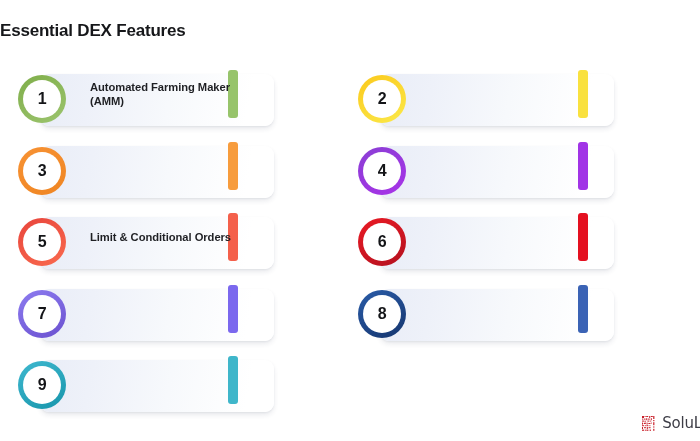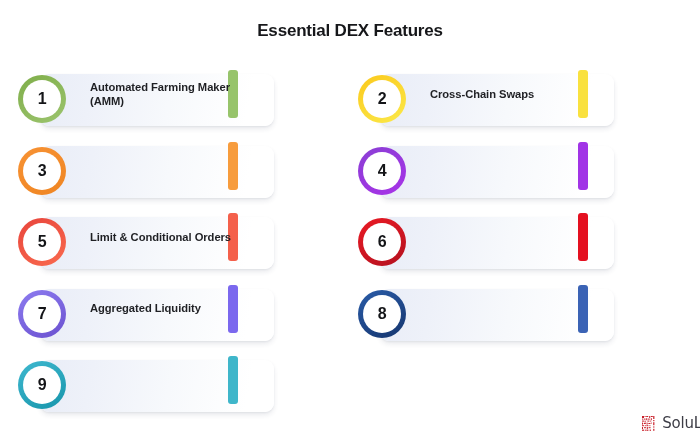--- a/index.html
+++ b/index.html
@@ -9,21 +9,21 @@
   body {
     width: 700px;
     height: 441px;
     background: #ffffff;
     font-family: "Liberation Sans", sans-serif;
     overflow: hidden;
     position: relative;
   }
 
   .page-title {
-    text-align: center;
+    text-align: left;
     font-size: 17px;
     font-weight: bold;
     color: #16171a;
     letter-spacing: -0.2px;
     margin: 0;
     padding-top: 20px;
     height: 22px;
     line-height: 22px;
   }
 
@@ -158,21 +158,20 @@
       <div class="label">Automated Farming Maker (AMM)</div>
     </div>
     <div class="cell right">
       <div class="card"></div>
       <div class="bar" style="background: rgb(249, 225, 63);"></div>
       <div class="badge">
         <div class="badge-ring" style="background: linear-gradient(150deg, rgb(251, 201, 28) 0%, rgb(251, 233, 74) 100%);"></div>
         <div class="badge-inner"></div>
         <span class="badge-num">2</span>
       </div>
-      <div class="label">Cross-Chain Swaps</div>
     </div>
     <div class="cell left">
       <div class="card"></div>
       <div class="bar" style="background: rgb(247, 156, 61);"></div>
       <div class="badge">
         <div class="badge-ring" style="background: linear-gradient(150deg, rgb(247, 146, 52) 0%, rgb(239, 133, 34) 100%);"></div>
         <div class="badge-inner"></div>
         <span class="badge-num">3</span>
       </div>
     </div>
@@ -205,21 +204,20 @@
       </div>
     </div>
     <div class="cell left">
       <div class="card"></div>
       <div class="bar" style="background: rgb(123, 104, 238);"></div>
       <div class="badge">
         <div class="badge-ring" style="background: linear-gradient(150deg, rgb(141, 124, 240) 0%, rgb(106, 80, 207) 100%);"></div>
         <div class="badge-inner"></div>
         <span class="badge-num">7</span>
       </div>
-      <div class="label">Aggregated Liquidity</div>
     </div>
     <div class="cell right">
       <div class="card"></div>
       <div class="bar" style="background: rgb(59, 99, 181);"></div>
       <div class="badge">
         <div class="badge-ring" style="background: linear-gradient(150deg, rgb(42, 92, 168) 0%, rgb(21, 53, 110) 100%);"></div>
         <div class="badge-inner"></div>
         <span class="badge-num">8</span>
       </div>
     </div>

